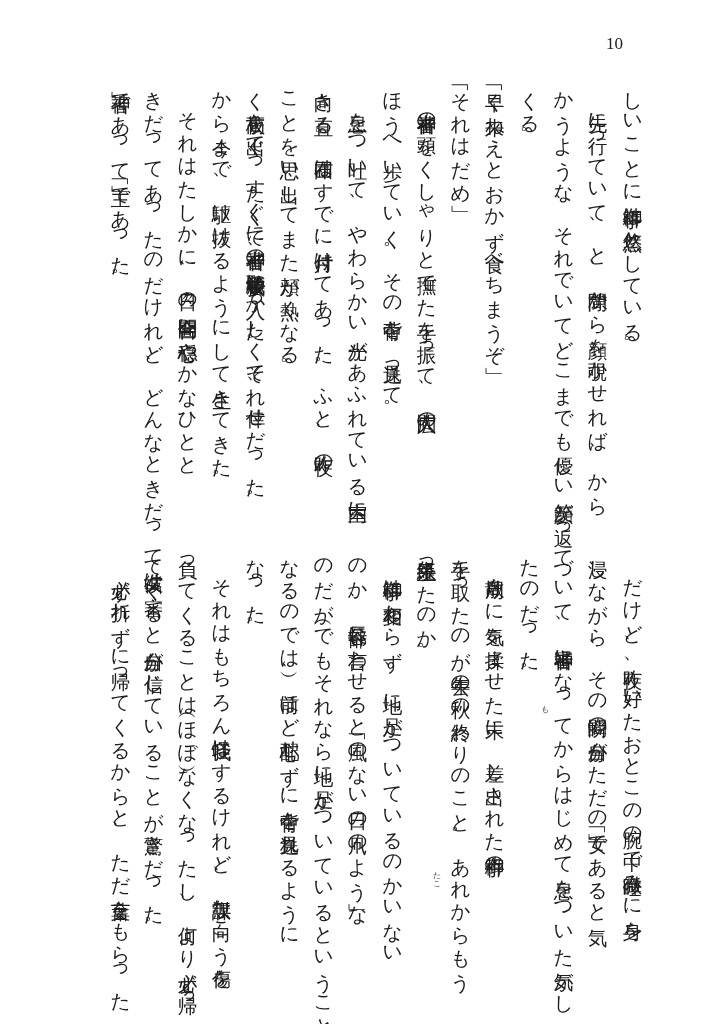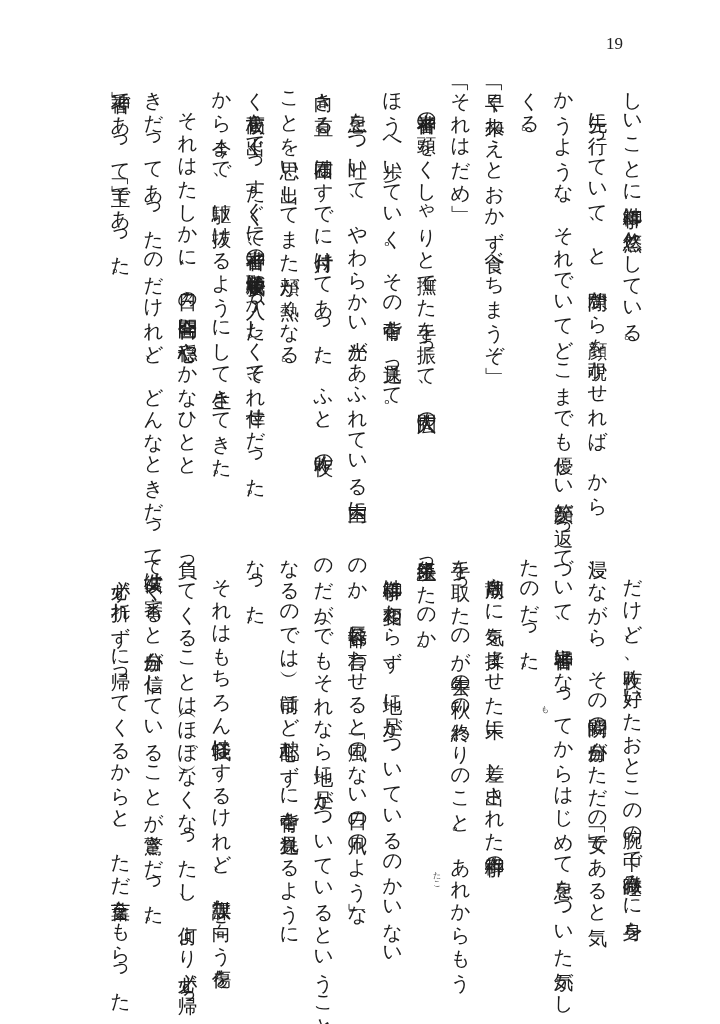--- a/index.html
+++ b/index.html
@@ -12,21 +12,21 @@
   .line { position: absolute; width: 26px; margin-left: -13px;
           writing-mode: vertical-rl; text-orientation: upright;
           font-size: 19.6px; line-height: 26px; letter-spacing: 0.55px;
           white-space: nowrap; }
   .ruby-mark { position: absolute; font-size: 8px; color: #444; }
 </style>
 </head>
 <body>
 
 <div>
-  <div class="page-number">19</div>
+  <div class="page-number">10</div>
 
   <div class="tier tier-top" style="left:0;top:78px;">
     <div class="line" style="left:632px;top:0px;">しいことに御手杵は悠然としている。</div>
     <div class="line" style="left:597px;top:20px;">先に行っていて、と、隙間から顔を覗かせれば、から</div>
     <div class="line" style="left:563px;top:0px;">かうような、それでいてどこまでも優しい笑顔が返って</div>
     <div class="line" style="left:529px;top:0px;">くる。</div>
     <div class="line" style="left:494px;top:0px;">「早く来ねえとおかず食べちまうぞ」</div>
     <div class="line" style="left:460px;top:0px;">「それはだめ」</div>
     <div class="line" style="left:426px;top:20px;">審神者の頭をくしゃりと撫でた手を振って、大広間の</div>
     <div class="line" style="left:392px;top:0px;">ほうへ歩いていく。その背中を、見送って。</div>

